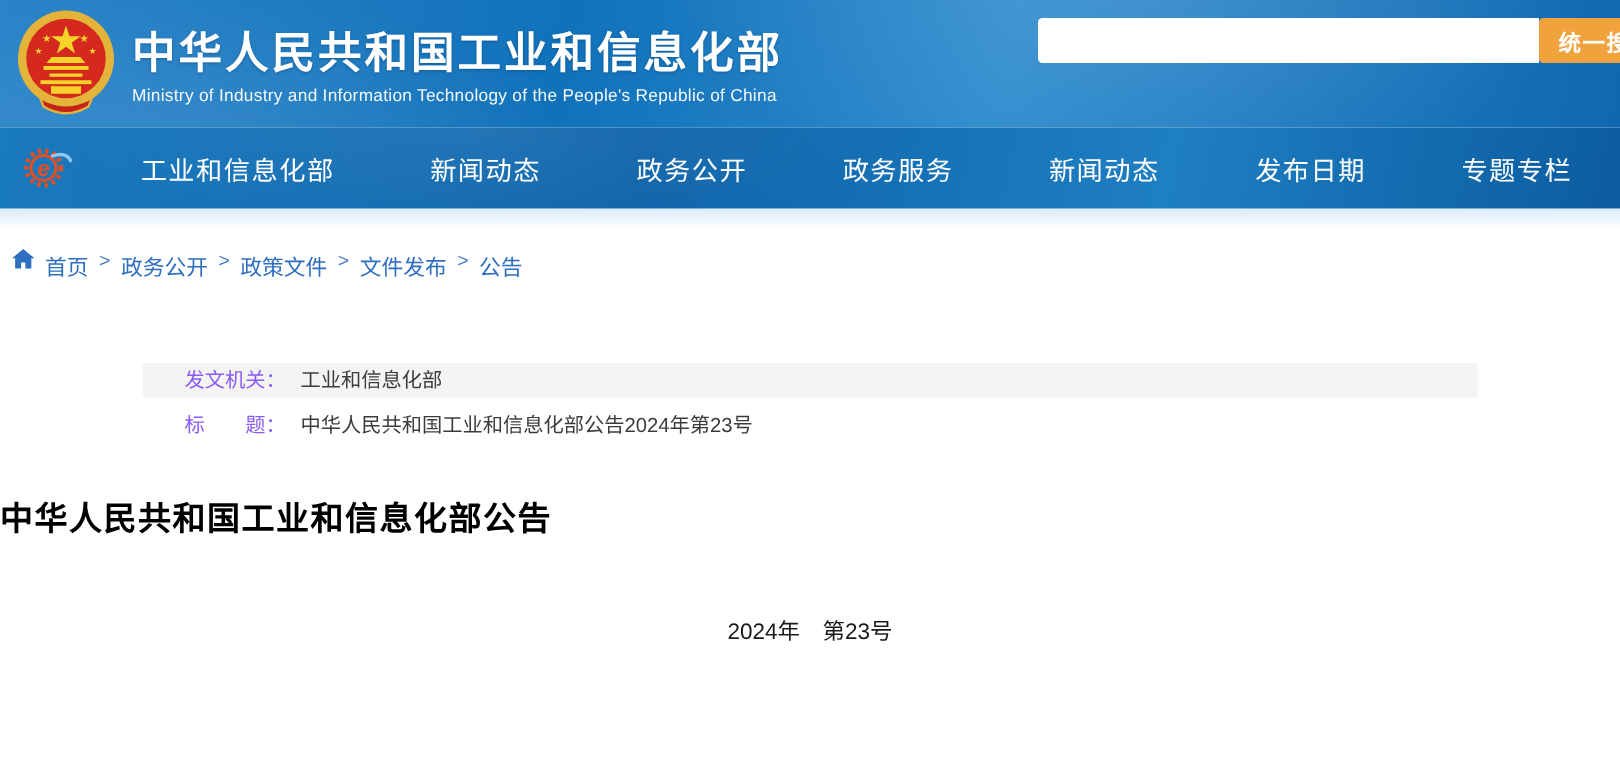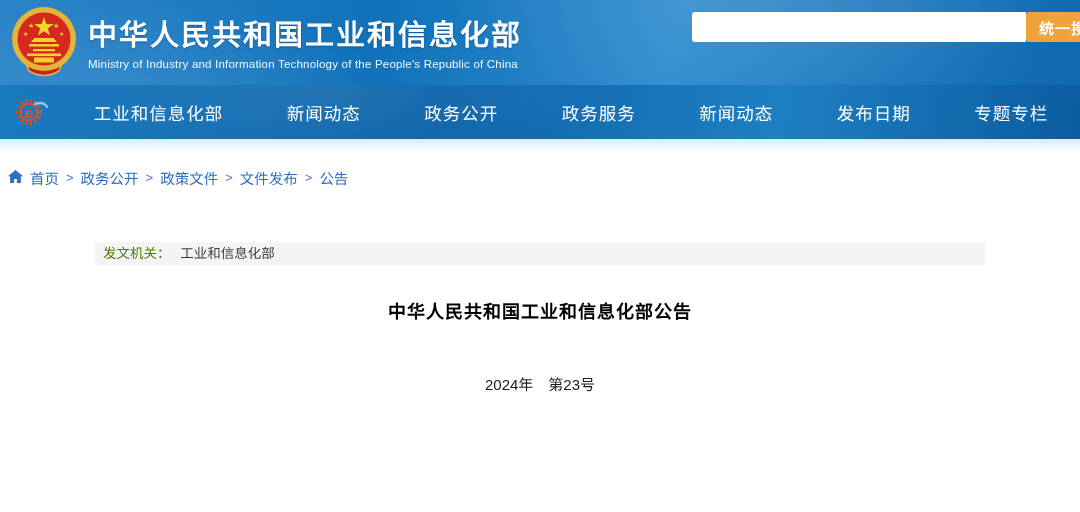--- a/index.html
+++ b/index.html
@@ -41,36 +41,36 @@
   }
   .nav-logo { position:absolute; left:11px; top:9px; }
   .nav-items {
     position:absolute; left:62px; right:0; top:0; bottom:0;
     display:flex; align-items:center; justify-content:space-around;
   }
   .nav-items a { color:#fff; text-decoration:none; font-size:17.5px; letter-spacing:1px; white-space:nowrap; }
   .sub-strip { height:14px; background:linear-gradient(#dcebf8,#ffffff); }
   
   .breadcrumb {
-    display:flex; align-items:center; gap:7px;
+    display:flex; gap:7px;
     padding:13px 0 0 8px; height:35px; font-size:14.5px; color:#2e6fc0;
   }
   .breadcrumb a { color:#2e6fc0; text-decoration:none; }
   .crumb-sep { color:#4b7fc4; font-size:13px; }
   
   .doc-meta { margin:54px 0 0 95px; width:890px; font-size:13.5px; color:#454545; }
   .m-row { height:23px; line-height:23px; padding-left:8px; margin-bottom:7px; white-space:nowrap; }
   .m-row.shaded { background:#f4f4f4; }
-  .m-label { color:#4d7c0f; margin-right:6px; }
+  .m-label { color:#8b5cf6; margin-right:6px;margin-left:20px; }
   .m-value { color:#3c3c3c; }
   .m-col1 { display:inline-block; width:247px; }
   
   .doc-title {
-    margin-top:32px; text-align:center;
-    font-size:18px; font-weight:bold; color:#000; letter-spacing:1px;
+    margin-top:32px; 
+    font-size:22px; font-weight:bold; color:#000; letter-spacing:1px;
   }
   .doc-issue { margin-top:50px; text-align:center; font-size:15px; color:#1a1a1a; }
 </style>
 </head>
 <body>
 
 <div class="site-header">
   <span class="emblem">
     <svg width="72" height="74" viewBox="0 0 72 74">
       <path d="M17 55 q19 13 38 0 l-4 10 q-15 9 -30 0 z" fill="#c42318" stroke="#e3b33a" stroke-width="1.5"></path>
@@ -134,16 +134,20 @@
   <a href="#">文件发布</a>
   <span class="crumb-sep">&gt;</span>
   <a href="#">公告</a>
 </div>
 
 <div class="doc-meta">
   <div class="m-row shaded">
     <span class="m-label">发文机关：</span>
     <span class="m-value">工业和信息化部</span>
   </div>
+  <div class="m-row">
+    <span class="m-label">标　　题：</span>
+    <span class="m-value">中华人民共和国工业和信息化部公告2024年第23号</span>
+  </div>
 </div>
 
 <h1 class="doc-title">中华人民共和国工业和信息化部公告</h1>
 <div class="doc-issue">2024年　第23号</div>
 
 </body></html>

